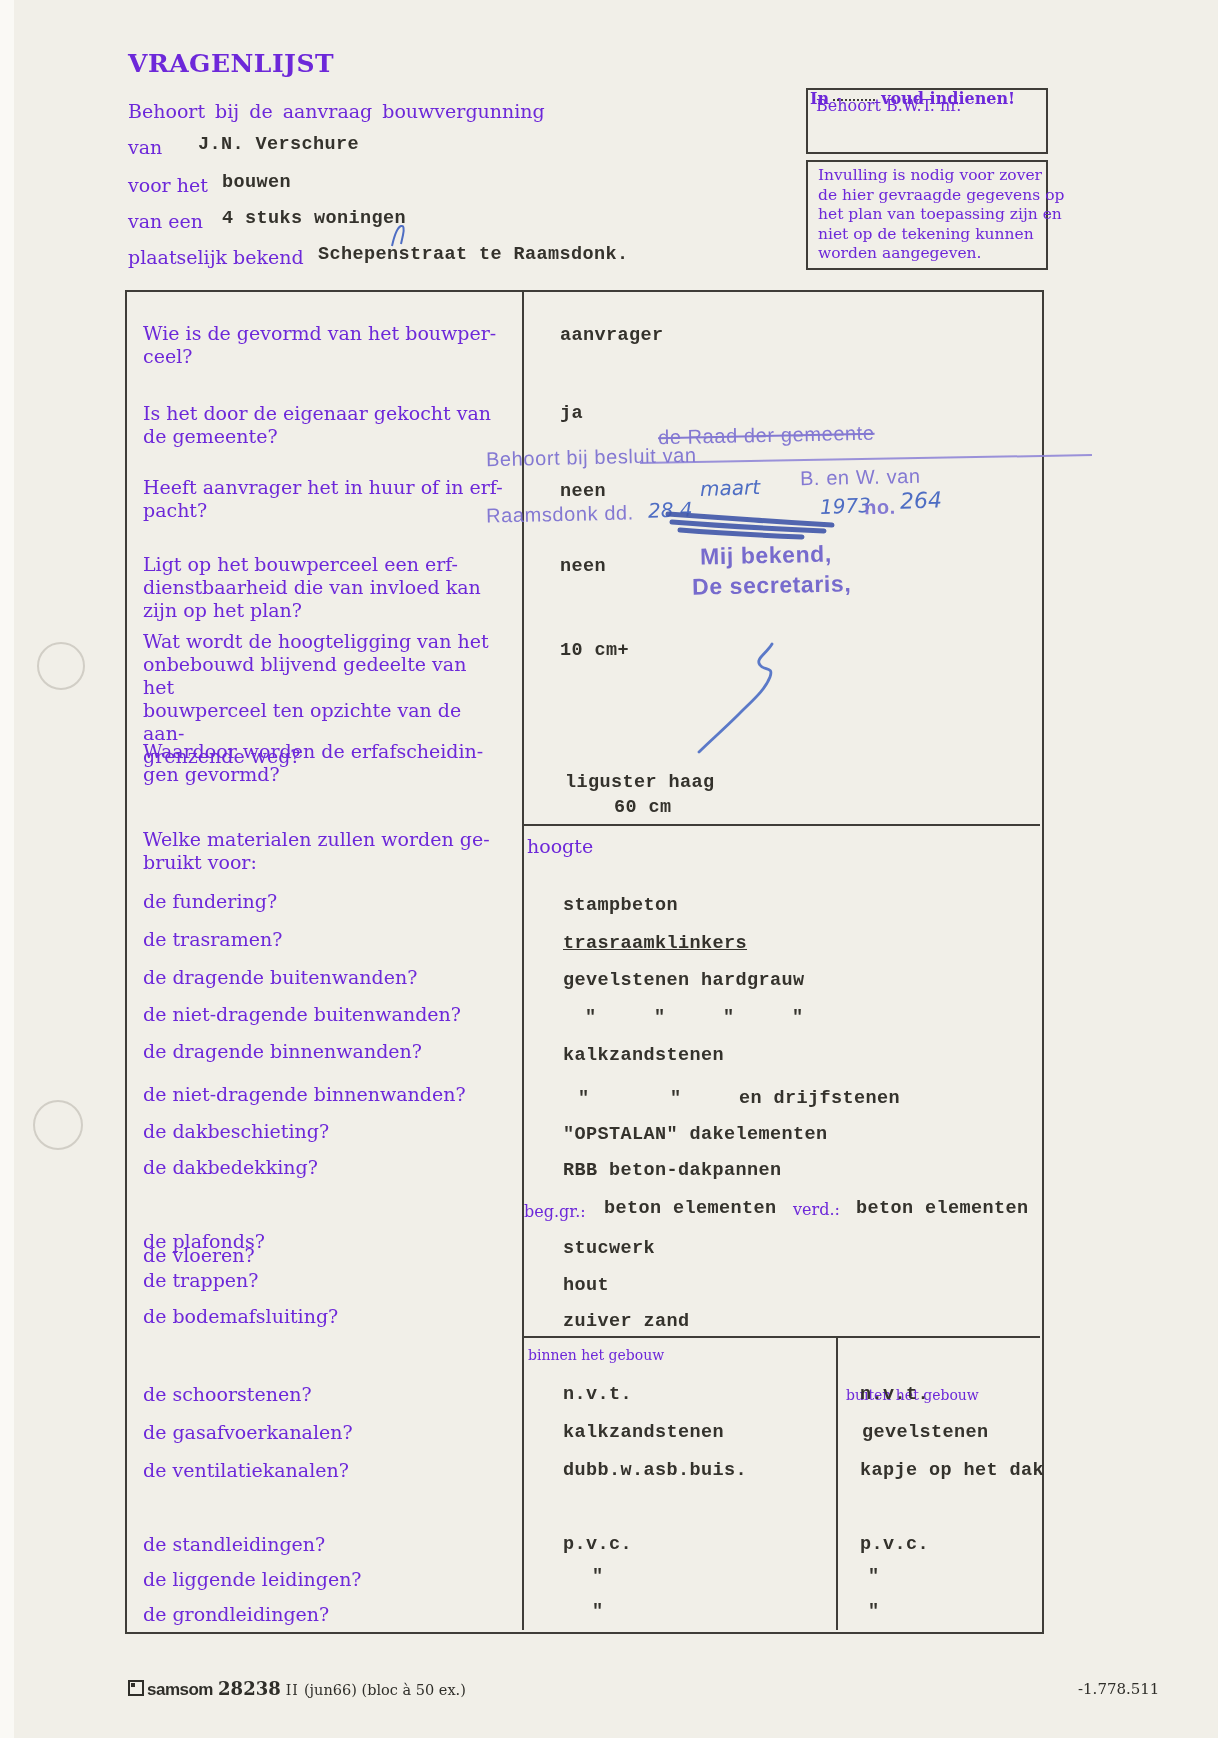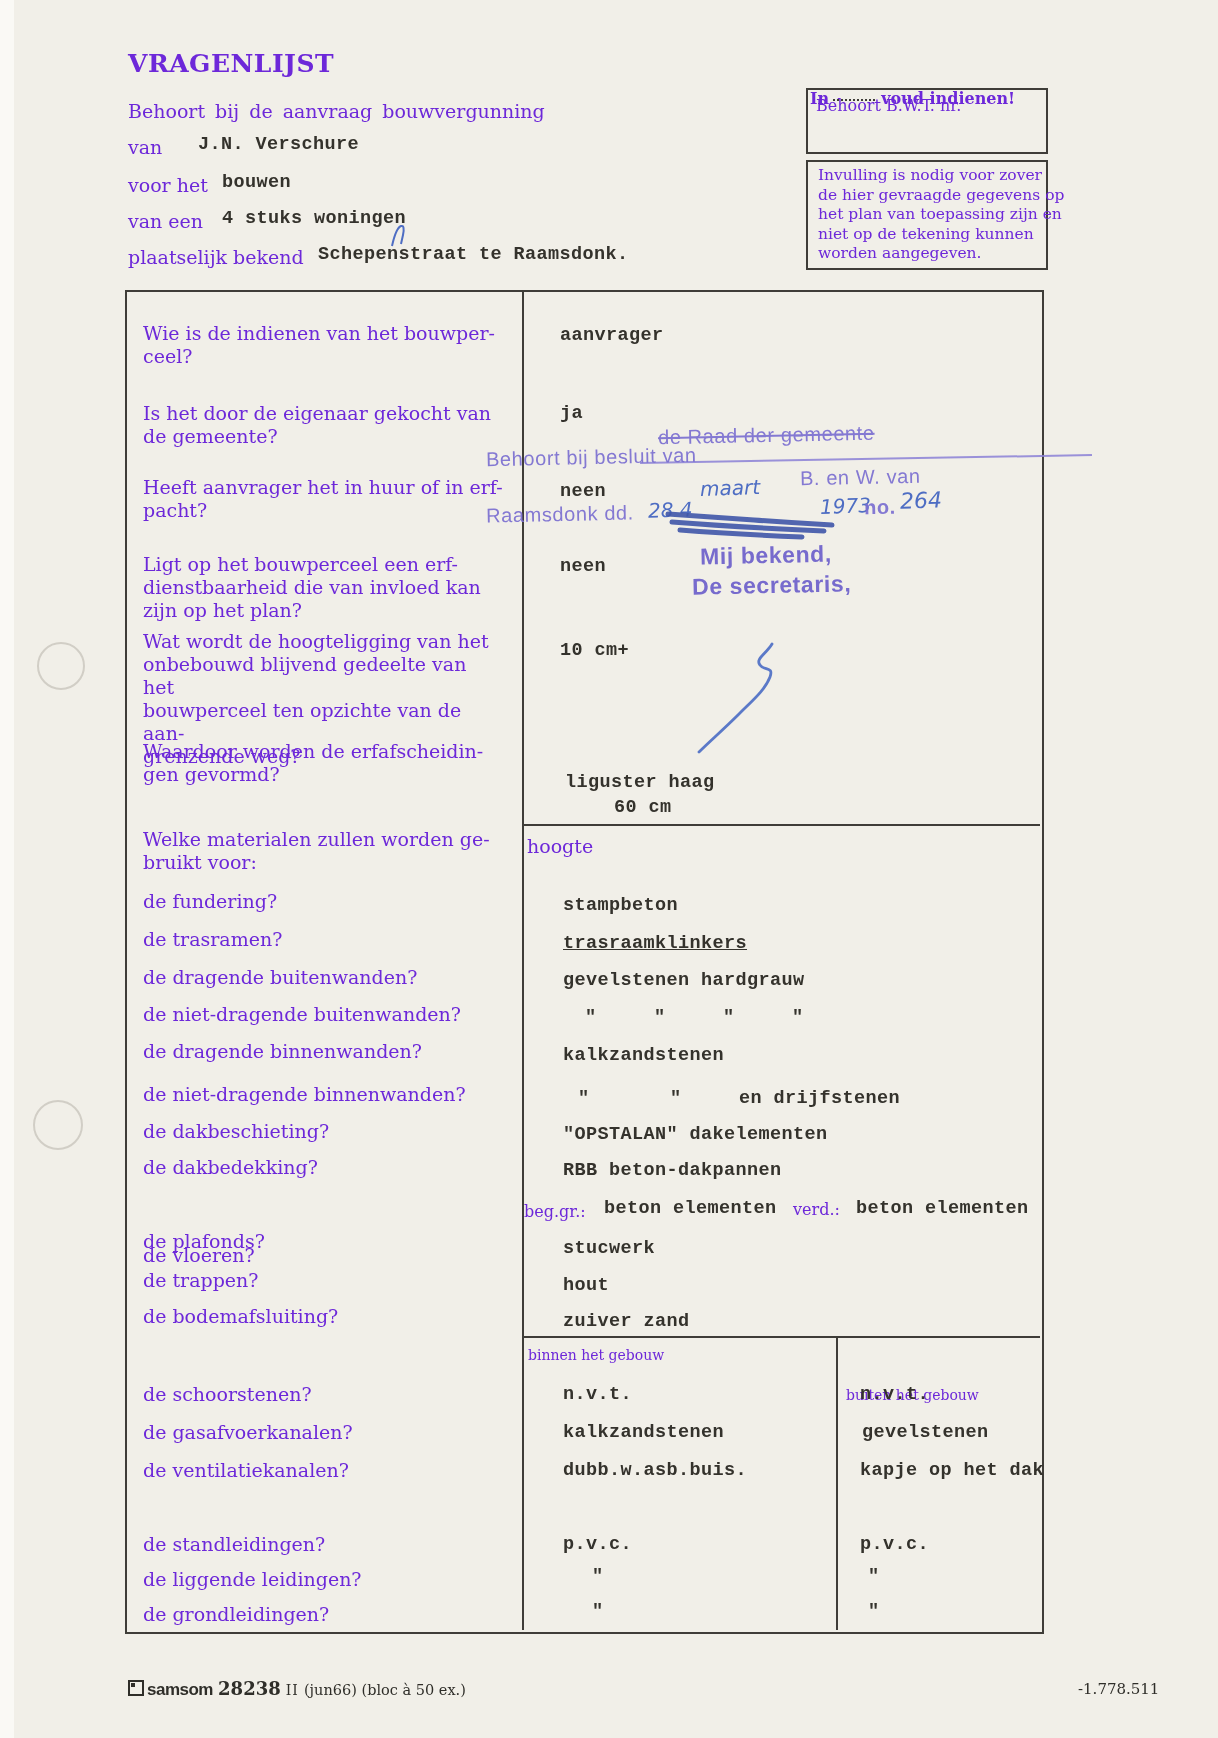--- a/index.html
+++ b/index.html
@@ -76,21 +76,21 @@
 het plan van toepassing zijn en
 niet op de tekening kunnen
 worden aangegeven.</div>
 
   <div class="box" style="left:125px;top:290px;width:915px;height:1340px;"></div>
   <div class="vline" style="left:522px;top:290px;height:1340px;"></div>
   <div class="hline" style="left:522px;top:824px;width:518px;"></div>
   <div class="hline" style="left:522px;top:1336px;width:518px;"></div>
   <div class="vline" style="left:836px;top:1336px;height:294px;"></div>
 
-  <div class="ser q" style="left:143px;top:322px;">Wie is de indienen van het bouwper-
+  <div class="ser q" style="left:143px;top:322px;">Wie is de gevormd van het bouwper-
 ceel?</div>
   <div class="ser q" style="left:143px;top:402px;">Is het door de eigenaar gekocht van
 de gemeente?</div>
   <div class="ser q" style="left:143px;top:476px;">Heeft aanvrager het in huur of in erf-
 pacht?</div>
   <div class="ser q" style="left:143px;top:553px;">Ligt op het bouwperceel een erf-
 dienstbaarheid die van invloed kan
 zijn op het plan?</div>
   <div class="ser q" style="left:143px;top:630px;">Wat wordt de hoogteligging van het
 onbebouwd blijvend gedeelte van het

